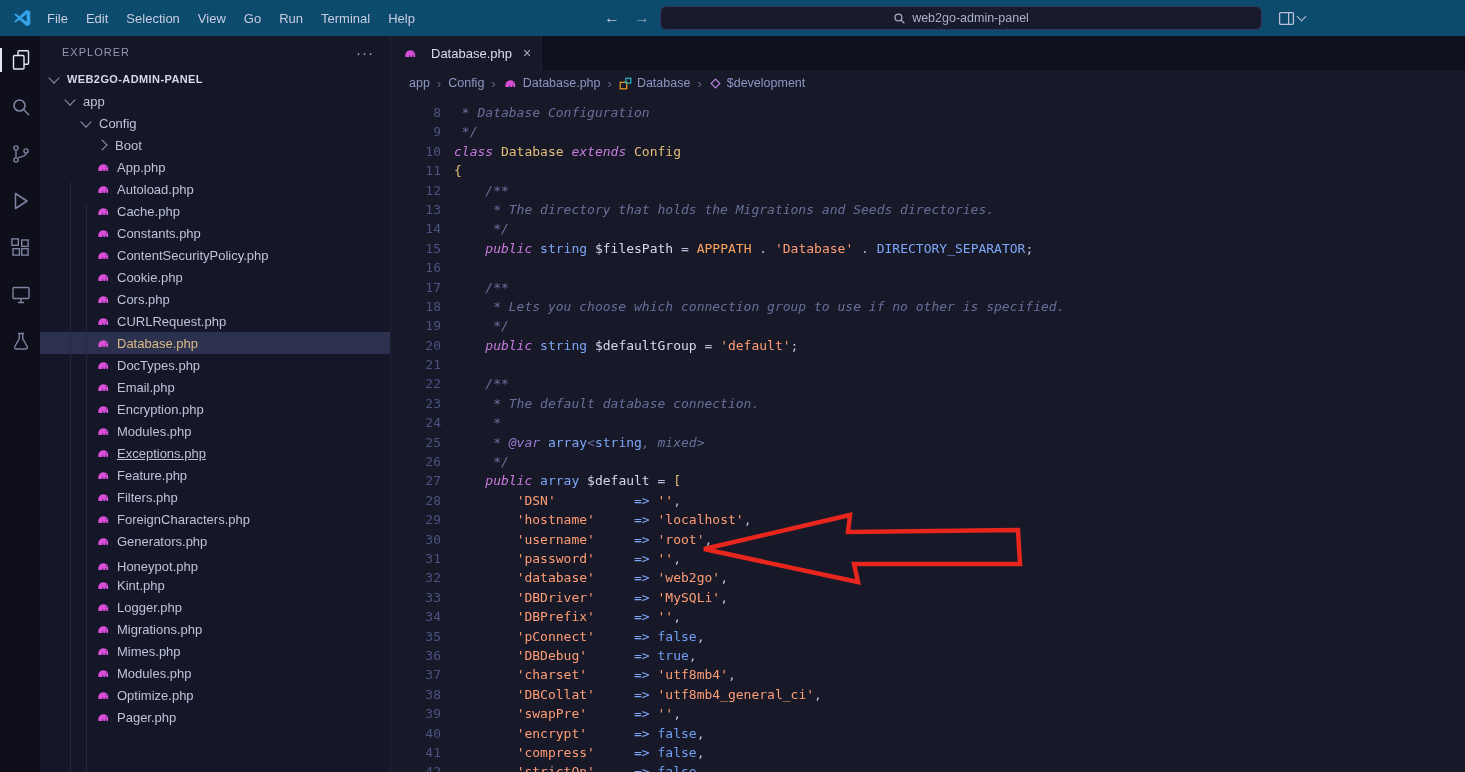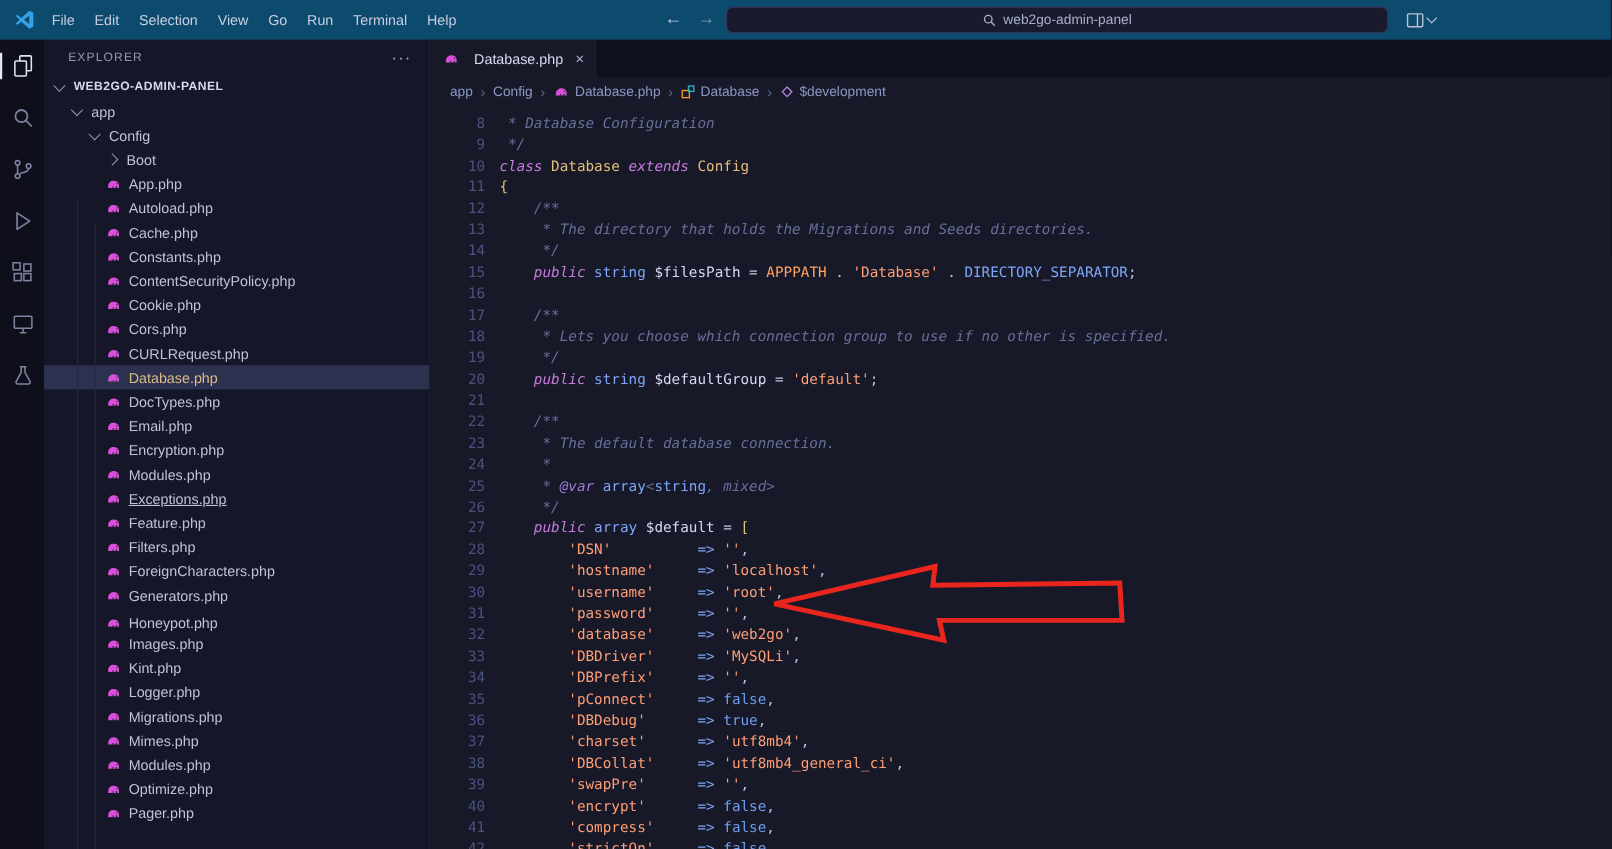--- a/index.html
+++ b/index.html
@@ -364,29 +364,20 @@
             <span class="tree-label">Generators.php</span>
           </div>
           <div class="tree-row" style="padding-left: 56px; align-items: flex-end;">
             <span class="file-ico">
               <svg width="15" height="15" viewBox="0 0 16 16">
                 <path fill="#d94fd9" d="M2.6 11.6C2 8.4 3.5 5.3 6.6 4.7c2.6-.5 5.1.4 6 2.6.5 1.2.4 2.9.3 4.3h-1.9l-.2-1.8-.9.1.1 1.7H7.7l-.1-1.7-.9.1.2 1.6z"></path>
                 <circle cx="11" cy="7.4" r=".6" fill="#10111d"></circle>
               </svg>
             </span>
             <span class="tree-label">Honeypot.php</span>
-          </div>
-          <div class="tree-row" style="padding-left: 56px;">
-            <span class="file-ico">
-              <svg width="15" height="15" viewBox="0 0 16 16">
-                <path fill="#d94fd9" d="M2.6 11.6C2 8.4 3.5 5.3 6.6 4.7c2.6-.5 5.1.4 6 2.6.5 1.2.4 2.9.3 4.3h-1.9l-.2-1.8-.9.1.1 1.7H7.7l-.1-1.7-.9.1.2 1.6z"></path>
-                <circle cx="11" cy="7.4" r=".6" fill="#10111d"></circle>
-              </svg>
-            </span>
-            <span class="tree-label">Images.php</span>
           </div>
           <div class="tree-row" style="padding-left: 56px;">
             <span class="file-ico">
               <svg width="15" height="15" viewBox="0 0 16 16">
                 <path fill="#d94fd9" d="M2.6 11.6C2 8.4 3.5 5.3 6.6 4.7c2.6-.5 5.1.4 6 2.6.5 1.2.4 2.9.3 4.3h-1.9l-.2-1.8-.9.1.1 1.7H7.7l-.1-1.7-.9.1.2 1.6z"></path>
                 <circle cx="11" cy="7.4" r=".6" fill="#10111d"></circle>
               </svg>
             </span>
             <span class="tree-label">Kint.php</span>
           </div>

